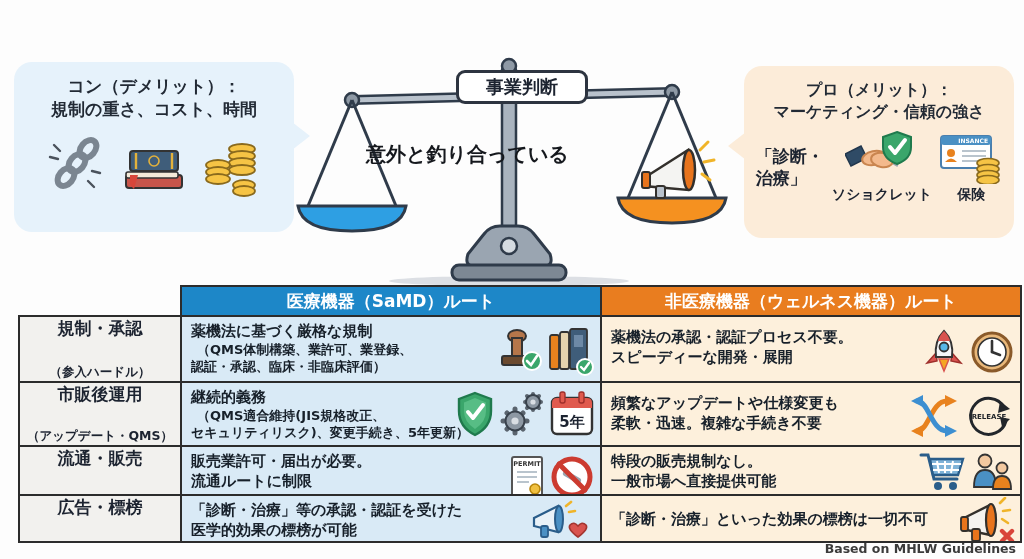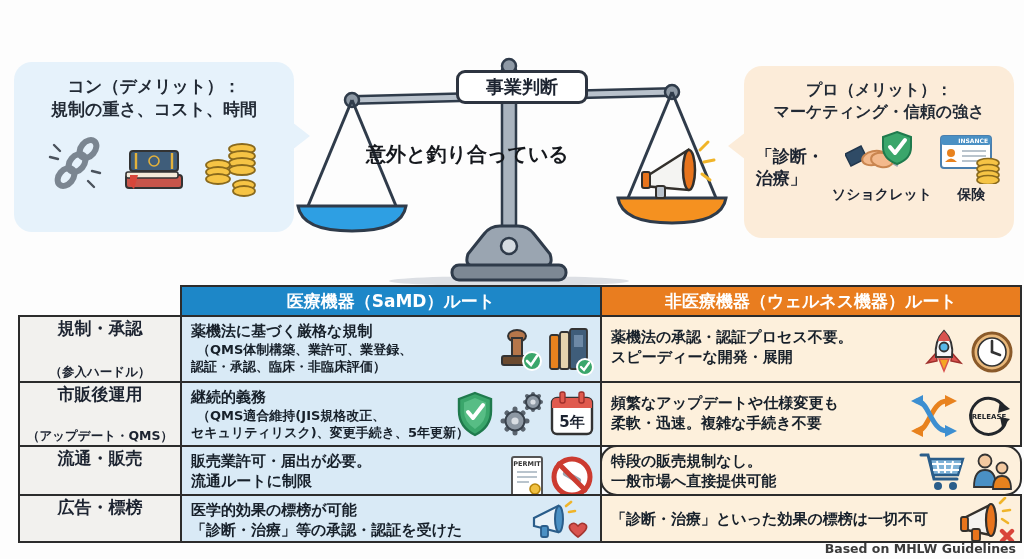--- a/index.html
+++ b/index.html
@@ -341,21 +341,21 @@
       <span>
         <svg width="44" height="44" viewBox="0 0 44 44">
           <circle cx="22" cy="22" r="18" fill="#ffffff" stroke="#cc3b30" stroke-width="5"></circle>
           <rect x="12" y="19" width="20" height="6" rx="3" transform="rotate(30 22 22)" fill="#9aa5b0"></rect>
           <line x1="9" y1="9" x2="35" y2="35" stroke="#cc3b30" stroke-width="5" stroke-linecap="round"></line>
         </svg>
       </span>
     </div>
   </div>
 
-  <div class="cell well-cell body-cell" style="left:600px;top:445px;width:422px;height:51px;border-radius:17px;">
+  <div class="cell well-cell body-cell" style="left:600px;top:445px;width:422px;height:51px;">
     <div class="l1">特段の販売規制なし。</div>
     <div class="l1">一般市場へ直接提供可能</div>
     <div class="cell-icons" style="top:4px;">
       <span>
         <svg width="48" height="42" viewBox="0 0 48 42">
           <path d="M2 4 H9 L15 28 H38" fill="none" stroke="#2a5d8a" stroke-width="3" stroke-linecap="round"></path>
           <polygon points="11,8 44,8 39,24 14,24" fill="#7fb3d8" stroke="#2a5d8a" stroke-width="2.4"></polygon>
           <g stroke="#ffffff" stroke-width="2">
               <line x1="18" y1="10" x2="20" y2="22"></line>
               <line x1="26" y1="10" x2="26" y2="22"></line>
@@ -372,22 +372,22 @@
           <circle cx="13" cy="10" r="6.5" fill="#f3c9a0" stroke="#333" stroke-width="1.8"></circle>
           <path d="M2 36 Q2 19 13 19 Q24 19 24 36 Z" fill="#4a90c4" stroke="#333" stroke-width="1.8"></path>
           <circle cx="30" cy="17" r="5.5" fill="#f3c9a0" stroke="#333" stroke-width="1.8"></circle>
           <path d="M21 38 Q21 25 30 25 Q39 25 39 38 Z" fill="#e8821e" stroke="#333" stroke-width="1.8"></path>
         </svg>
       </span>
     </div>
   </div>
 
   <div class="cell samd-cell body-cell" style="left:180px;top:494px;width:422px;height:49px;">
+    <div class="l1">「診断・治療」等の承認・認証を受けた</div>
     <div class="l1">医学的効果の標榜が可能</div>
-    <div class="l1">「診断・治療」等の承認・認証を受けた</div>
     <div class="cell-icons" style="top:4px;right:10px;">
       <span>
         <svg width="58" height="42" viewBox="0 0 58 42">
           <polygon points="2,18 26,6 26,32 2,26" fill="#e9f2f8" stroke="#2a5d8a" stroke-width="2.2"></polygon>
           <ellipse cx="27" cy="19" rx="4" ry="13" fill="#4a90c4" stroke="#2a5d8a" stroke-width="2"></ellipse>
           <rect x="9" y="26" width="7" height="11" rx="2" fill="#4a90c4" stroke="#2a5d8a" stroke-width="1.8"></rect>
           <g stroke="#f0b429" stroke-width="2.6" stroke-linecap="round">
               <line x1="34" y1="6" x2="39" y2="2"></line>
               <line x1="37" y1="12" x2="43" y2="11"></line>
             </g>

